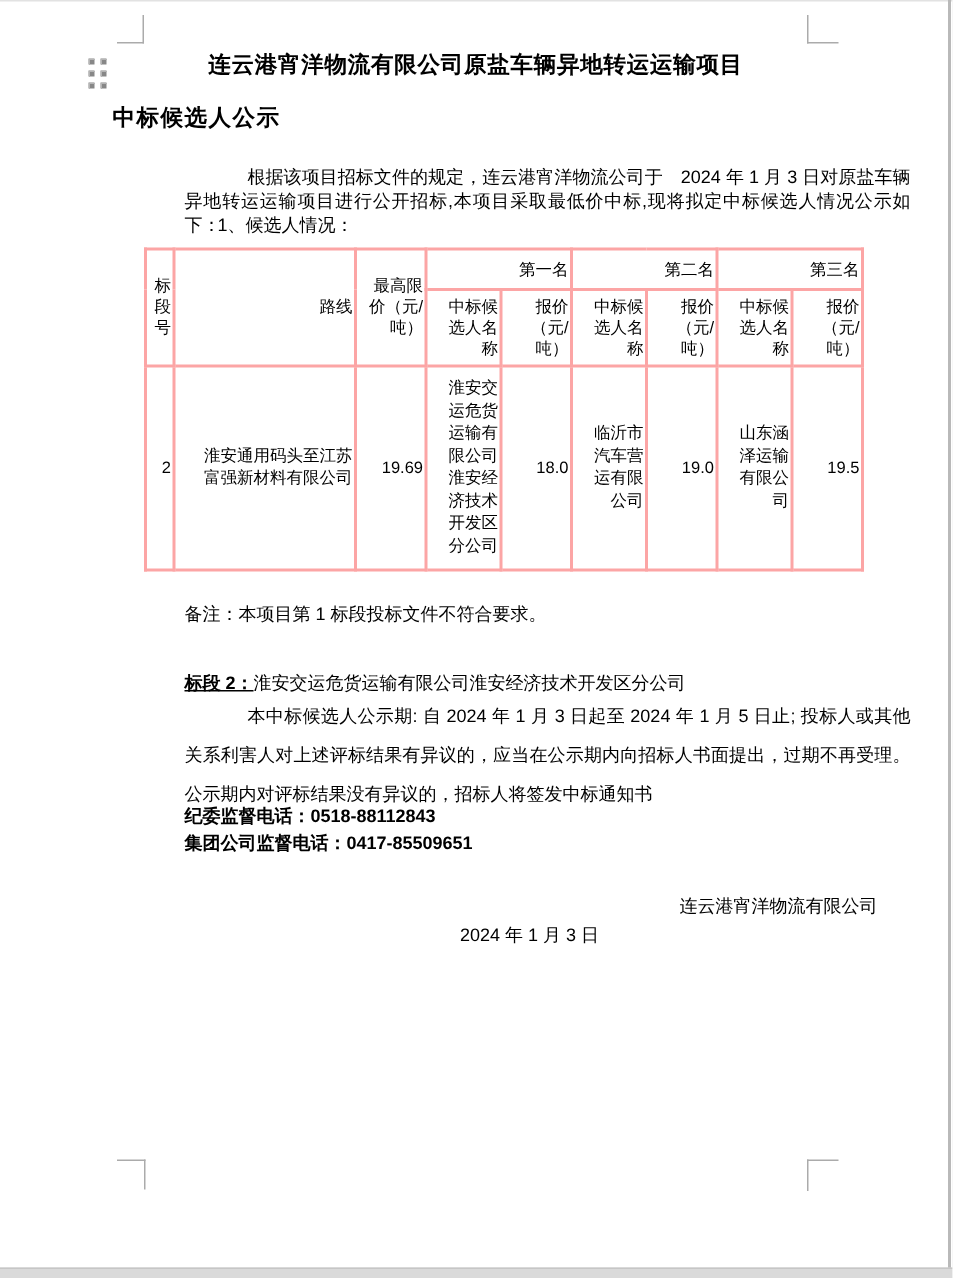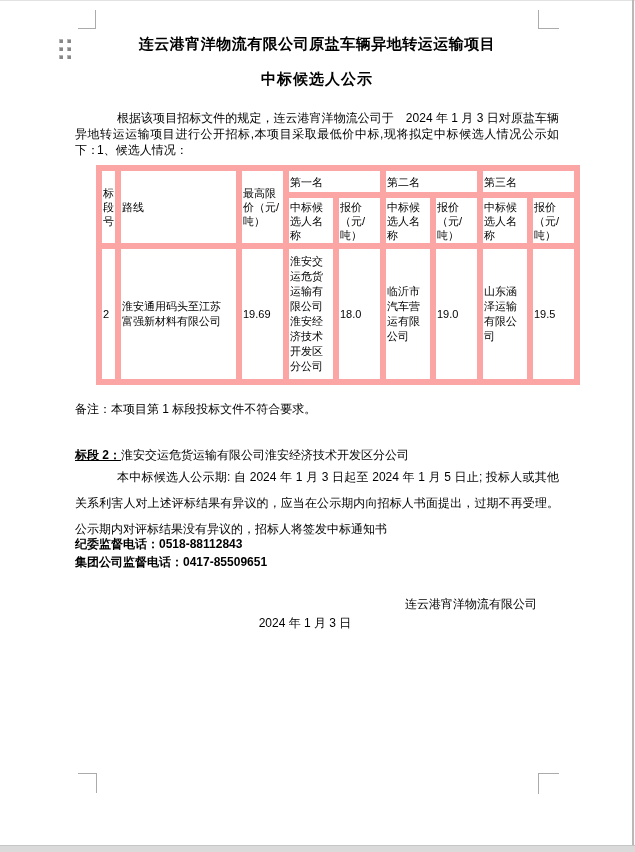--- a/index.html
+++ b/index.html
@@ -14,38 +14,38 @@
   .crop.tl{left:78px;top:10px;width:17px;height:18px;border-right:1px solid #ababab;border-bottom:1px solid #ababab;}
   .crop.tr{left:538px;top:10px;width:20px;height:18px;border-left:1px solid #ababab;border-bottom:1px solid #ababab;}
   .crop.bl{left:78px;top:773px;width:18px;height:19px;border-right:1px solid #ababab;border-top:1px solid #ababab;}
   .crop.br{left:538px;top:773px;width:20px;height:20px;border-left:1px solid #ababab;border-top:1px solid #ababab;}
 
   .dots{position:absolute;left:59px;top:39px;display:grid;grid-template-columns:4px 4px;grid-auto-rows:4px;gap:4px;}
   .dots span{width:4px;height:4px;background:#878787;box-shadow:inset 1px 1px 0 #b5b5b5;}
 
   .abs{position:absolute;left:75px;width:484px;margin:0;}
   .t1{top:34px;font-size:15px;font-weight:bold;text-align:center;letter-spacing:.5px;line-height:20px;}
-  .t2{top:69px;font-size:15px;font-weight:bold;text-align:center;letter-spacing:1px;line-height:20px;}
-  .para{font-size:12px;line-height:16px;}
+  .t2{top:69px;font-size:15px;font-weight:bold;text-align:left;letter-spacing:1px;line-height:20px;}
+  .para{font-size:12px;line-height:16px;margin-left:48px;}
   .intro{top:110px;text-indent:42px;text-align:justify;}
   .sec{top:142px;left:97px;width:300px;}
   .note{top:401px;}
   .sec2{top:424px;left:97px;width:300px;}
   .winner{top:447px;}
   .winner .lbl{font-weight:bold;text-decoration:underline;}
   .pub{top:464px;line-height:26px;text-indent:42px;text-align:justify;}
   .phone{font-weight:bold;line-height:14px;}
   .p1{top:537px;}
   .p2{top:555px;}
   .sig{top:597px;width:462px;text-align:right;line-height:14px;}
   .date{top:616px;width:460px;text-align:center;line-height:14px;}
 
   
   table.cand{position:absolute;left:96px;top:165px;border-collapse:collapse;table-layout:fixed;}
-  table.cand td{border:6px solid #fca5a5;text-align:left;vertical-align:middle;
+  table.cand td{border:2px solid #fca5a5;text-align:right;vertical-align:middle;
                 font-size:11px;line-height:14px;padding:1px 1px;white-space:pre-line;overflow:hidden;}
   tr.hr1{height:27px;}
   tr.hr2{height:51px;}
   tr.dr{height:136px;}
   tr.dr td{line-height:15px;}
 </style>
 </head>
 <body>
 
 <div class="page">

